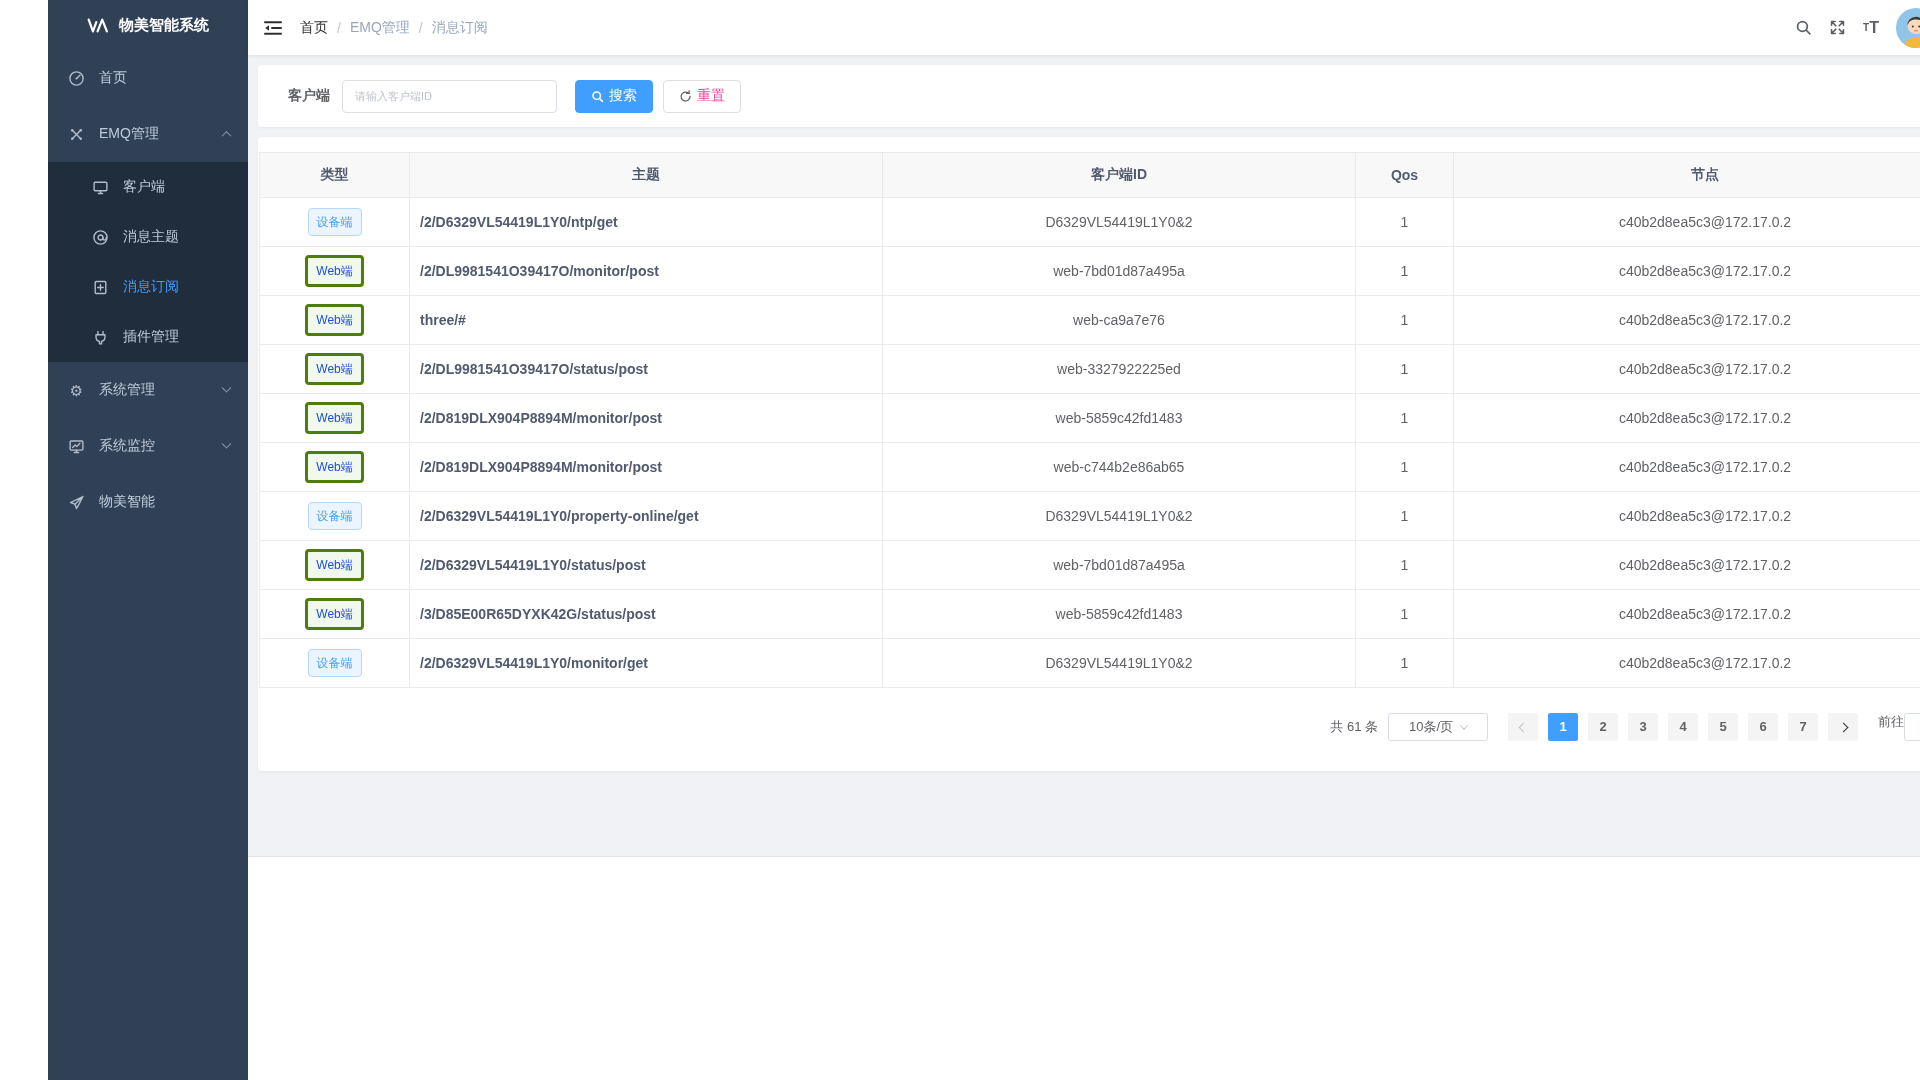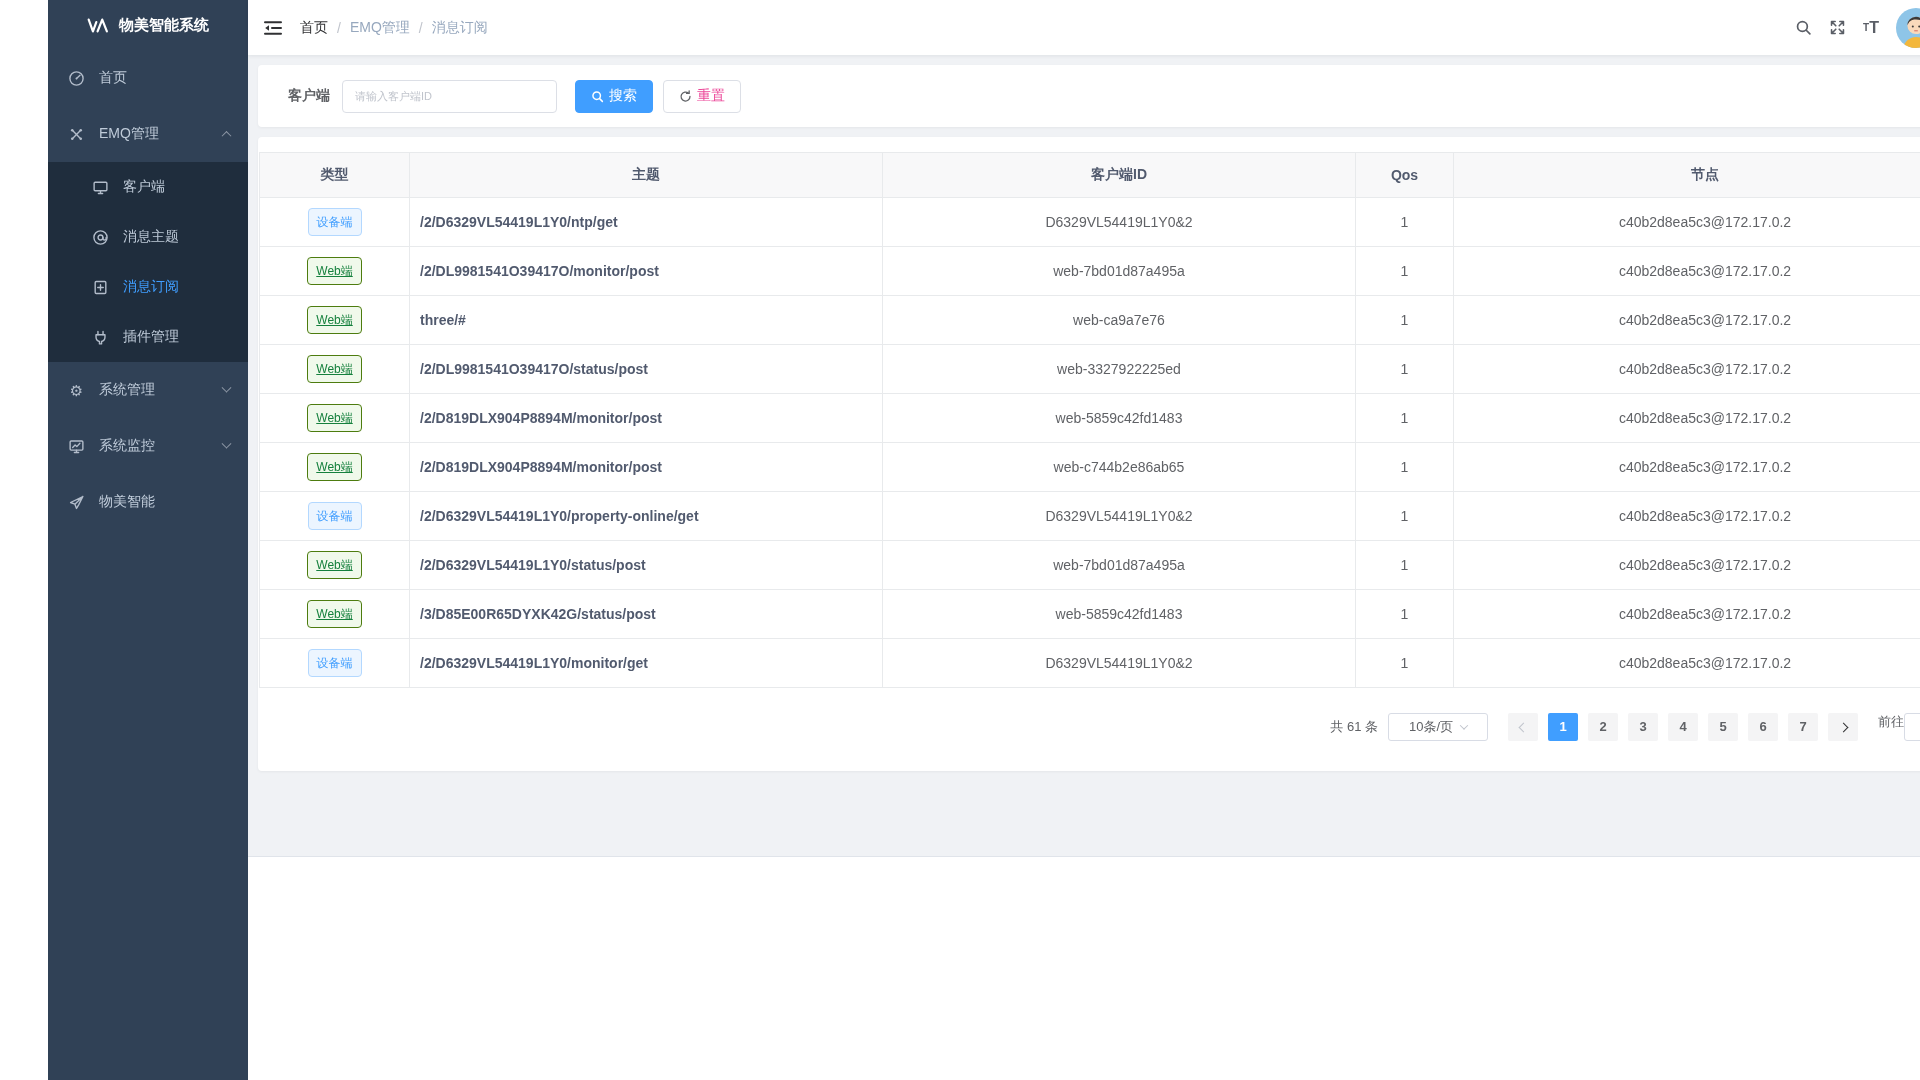--- a/index.html
+++ b/index.html
@@ -53,21 +53,21 @@
   .btn-plain { background:#fff; border-color:#dcdfe6; color:#ec4899; margin-left:10px; }
 
   .table-card { padding:15px 1px 30px; }
   table { width:100%; border-collapse:collapse; table-layout:fixed; font-size:14px; }
   col.c-type { width:150px; } col.c-topic { width:473px; } col.c-client { width:473px; } col.c-qos { width:98px; }
   th { height:45px; background:#f8f8f9; border:1px solid #e8eaec; color:#515a6e; font-weight:bold; text-align:center; }
   td { height:49px; border:1px solid #e8eaec; color:#606266; text-align:center; background:#fff; }
   td.topic { text-align:left; padding-left:10px; font-weight:bold; color:#515a6e; }
   .badge { display:inline-block; font-size:12px; line-height:1; padding:7px 8px; border-radius:4px; }
   .badge-device { color:#409eff; background:#ecf5ff; border:1px solid #b3d8ff; }
-  .badge-web { color:#15803d; background:#f0f9eb; border:1px solid #4d7c0f;text-decoration:underline; }
+  .badge-web { color:#1d4ed8; background:#f0f9eb; border:3px solid #4d7c0f; }
 
   
   .pagination { display:flex; justify-content:flex-end; align-items:center; margin-top:25px;
     font-size:13px; color:#606266; }
   .pg-total { margin-right:10px; }
   .size-select { width:100px; height:28px; border:1px solid #d8dce5; border-radius:3px; background:#fff;
     display:flex; align-items:center; justify-content:center; gap:8px; color:#606266; cursor:pointer; margin-right:15px; }
   .sel-chev { width:6px; height:6px; border-right:1.3px solid #c0c4cc; border-bottom:1.3px solid #c0c4cc;
     transform:rotate(45deg) translate(-1px,-1px); }
   .page-btn { min-width:30px; height:28px; line-height:28px; background:#f4f4f5; color:#606266;

